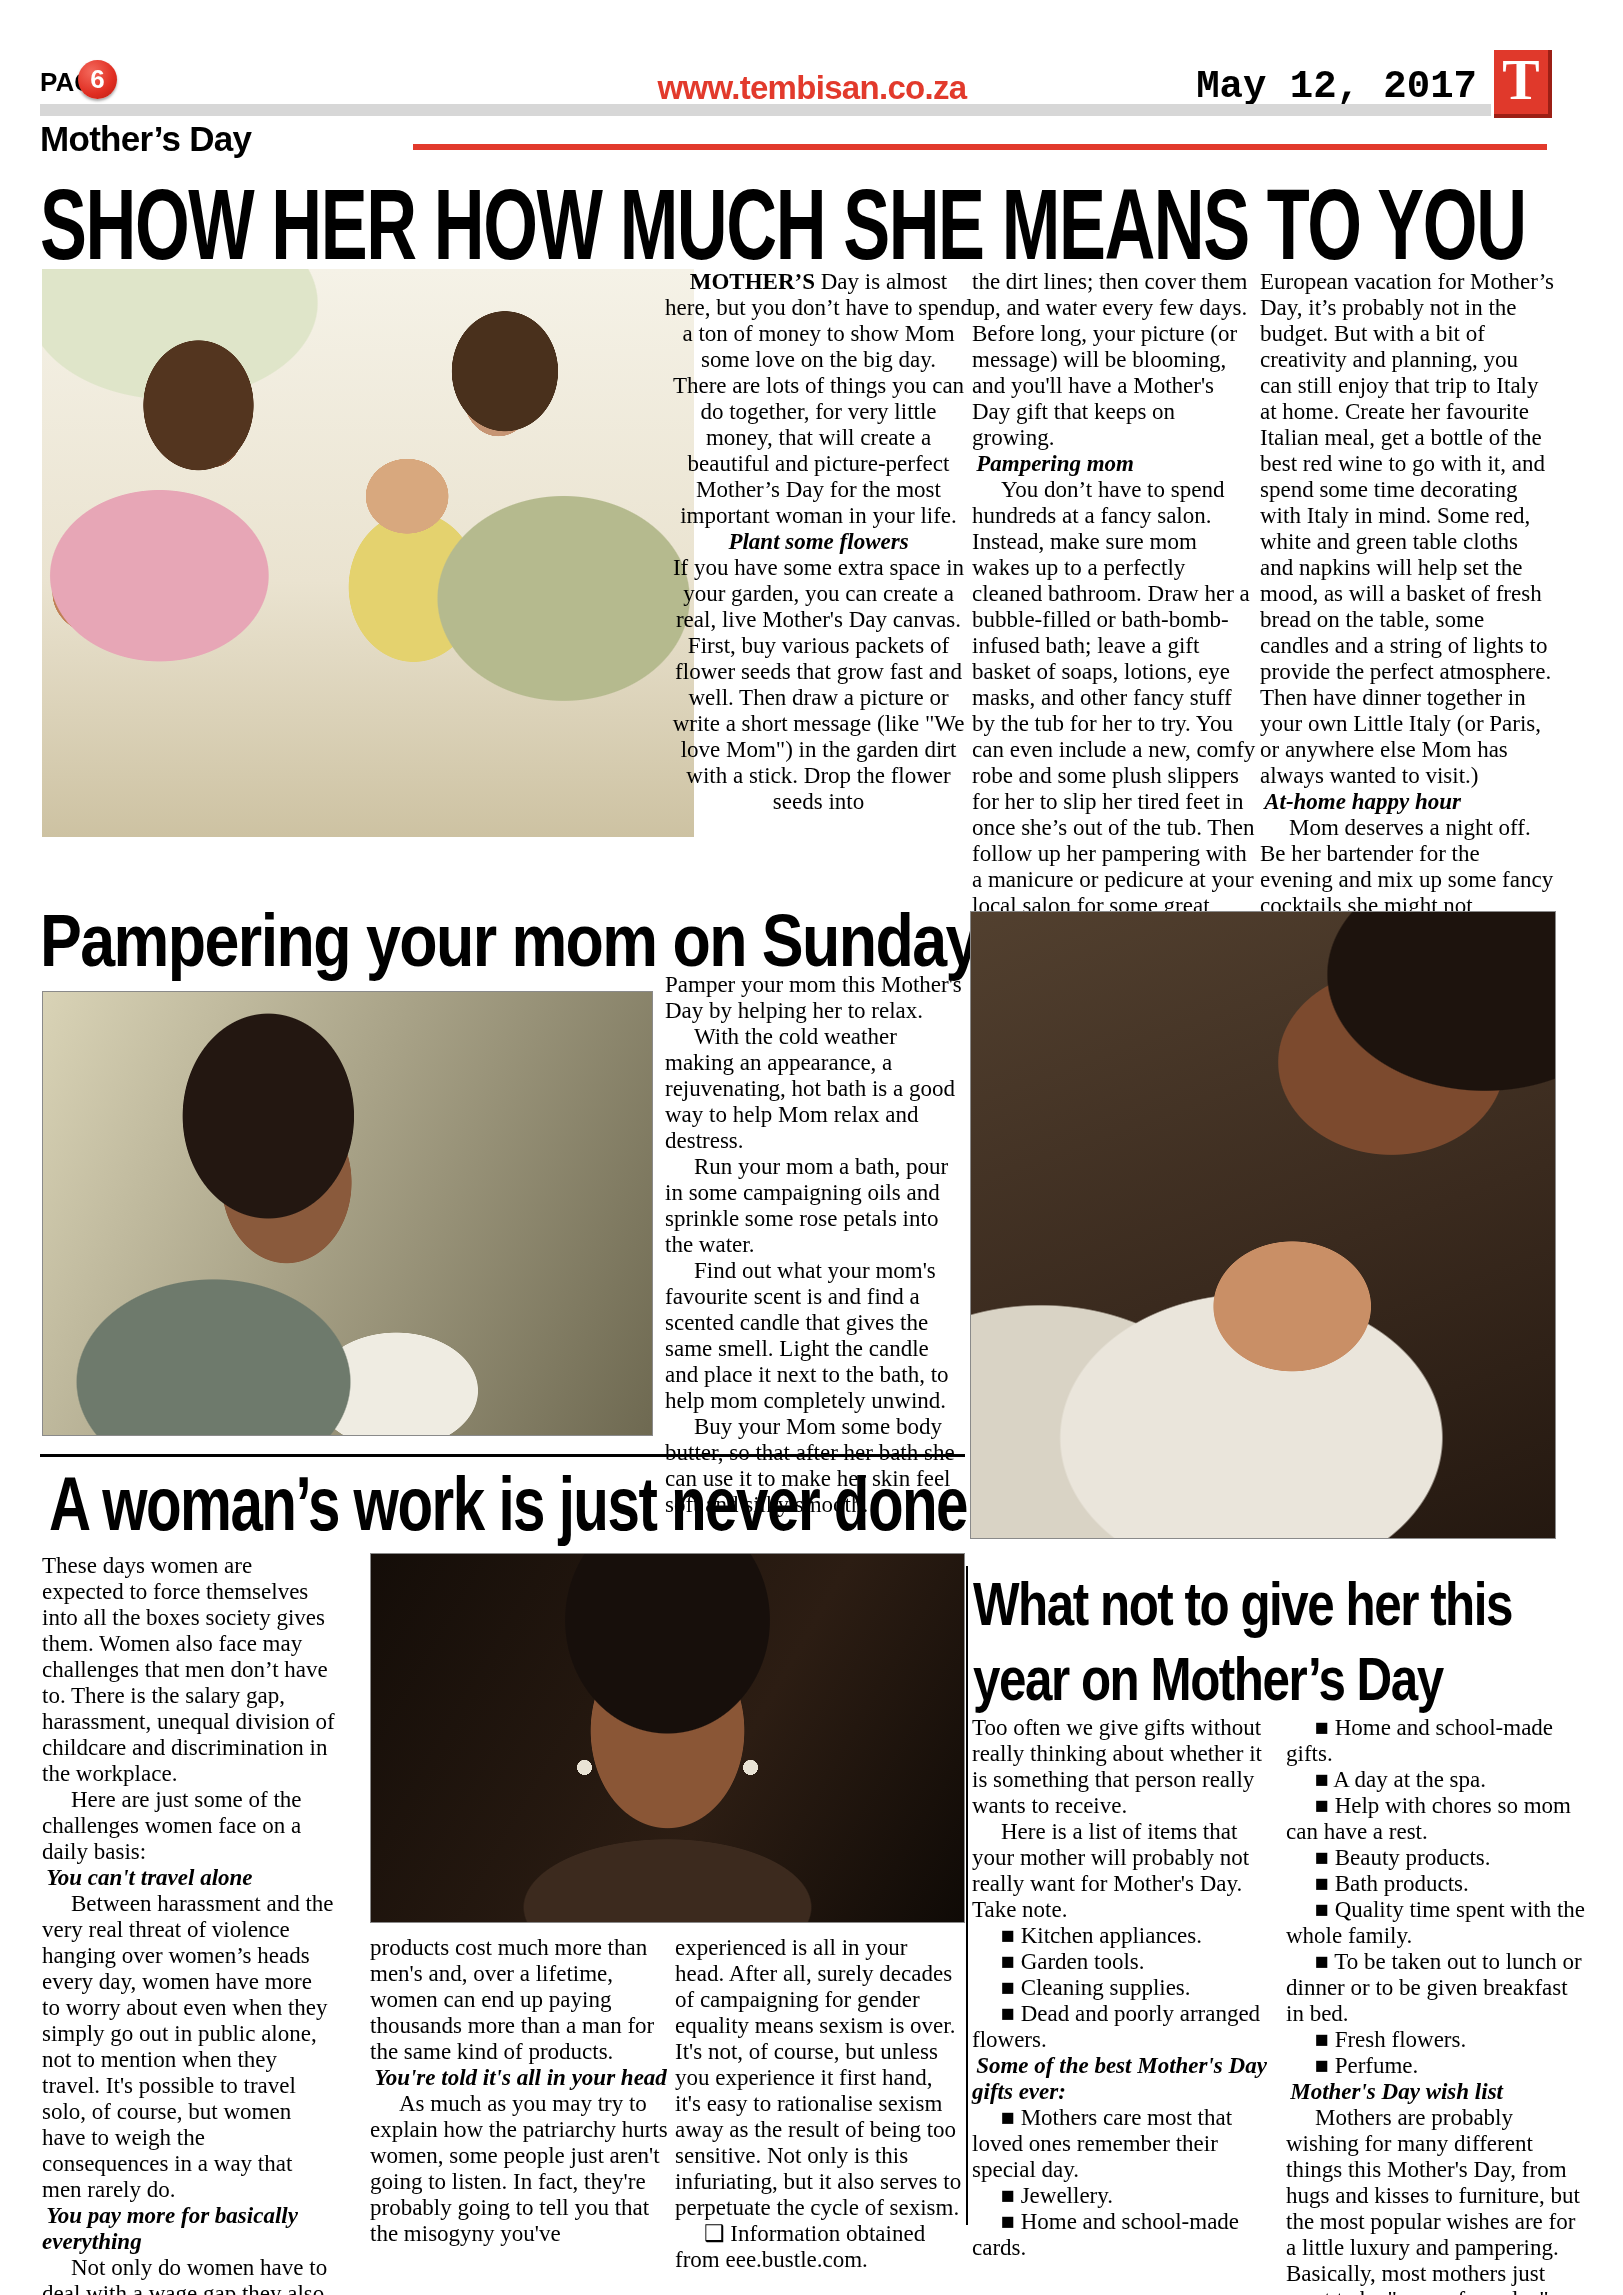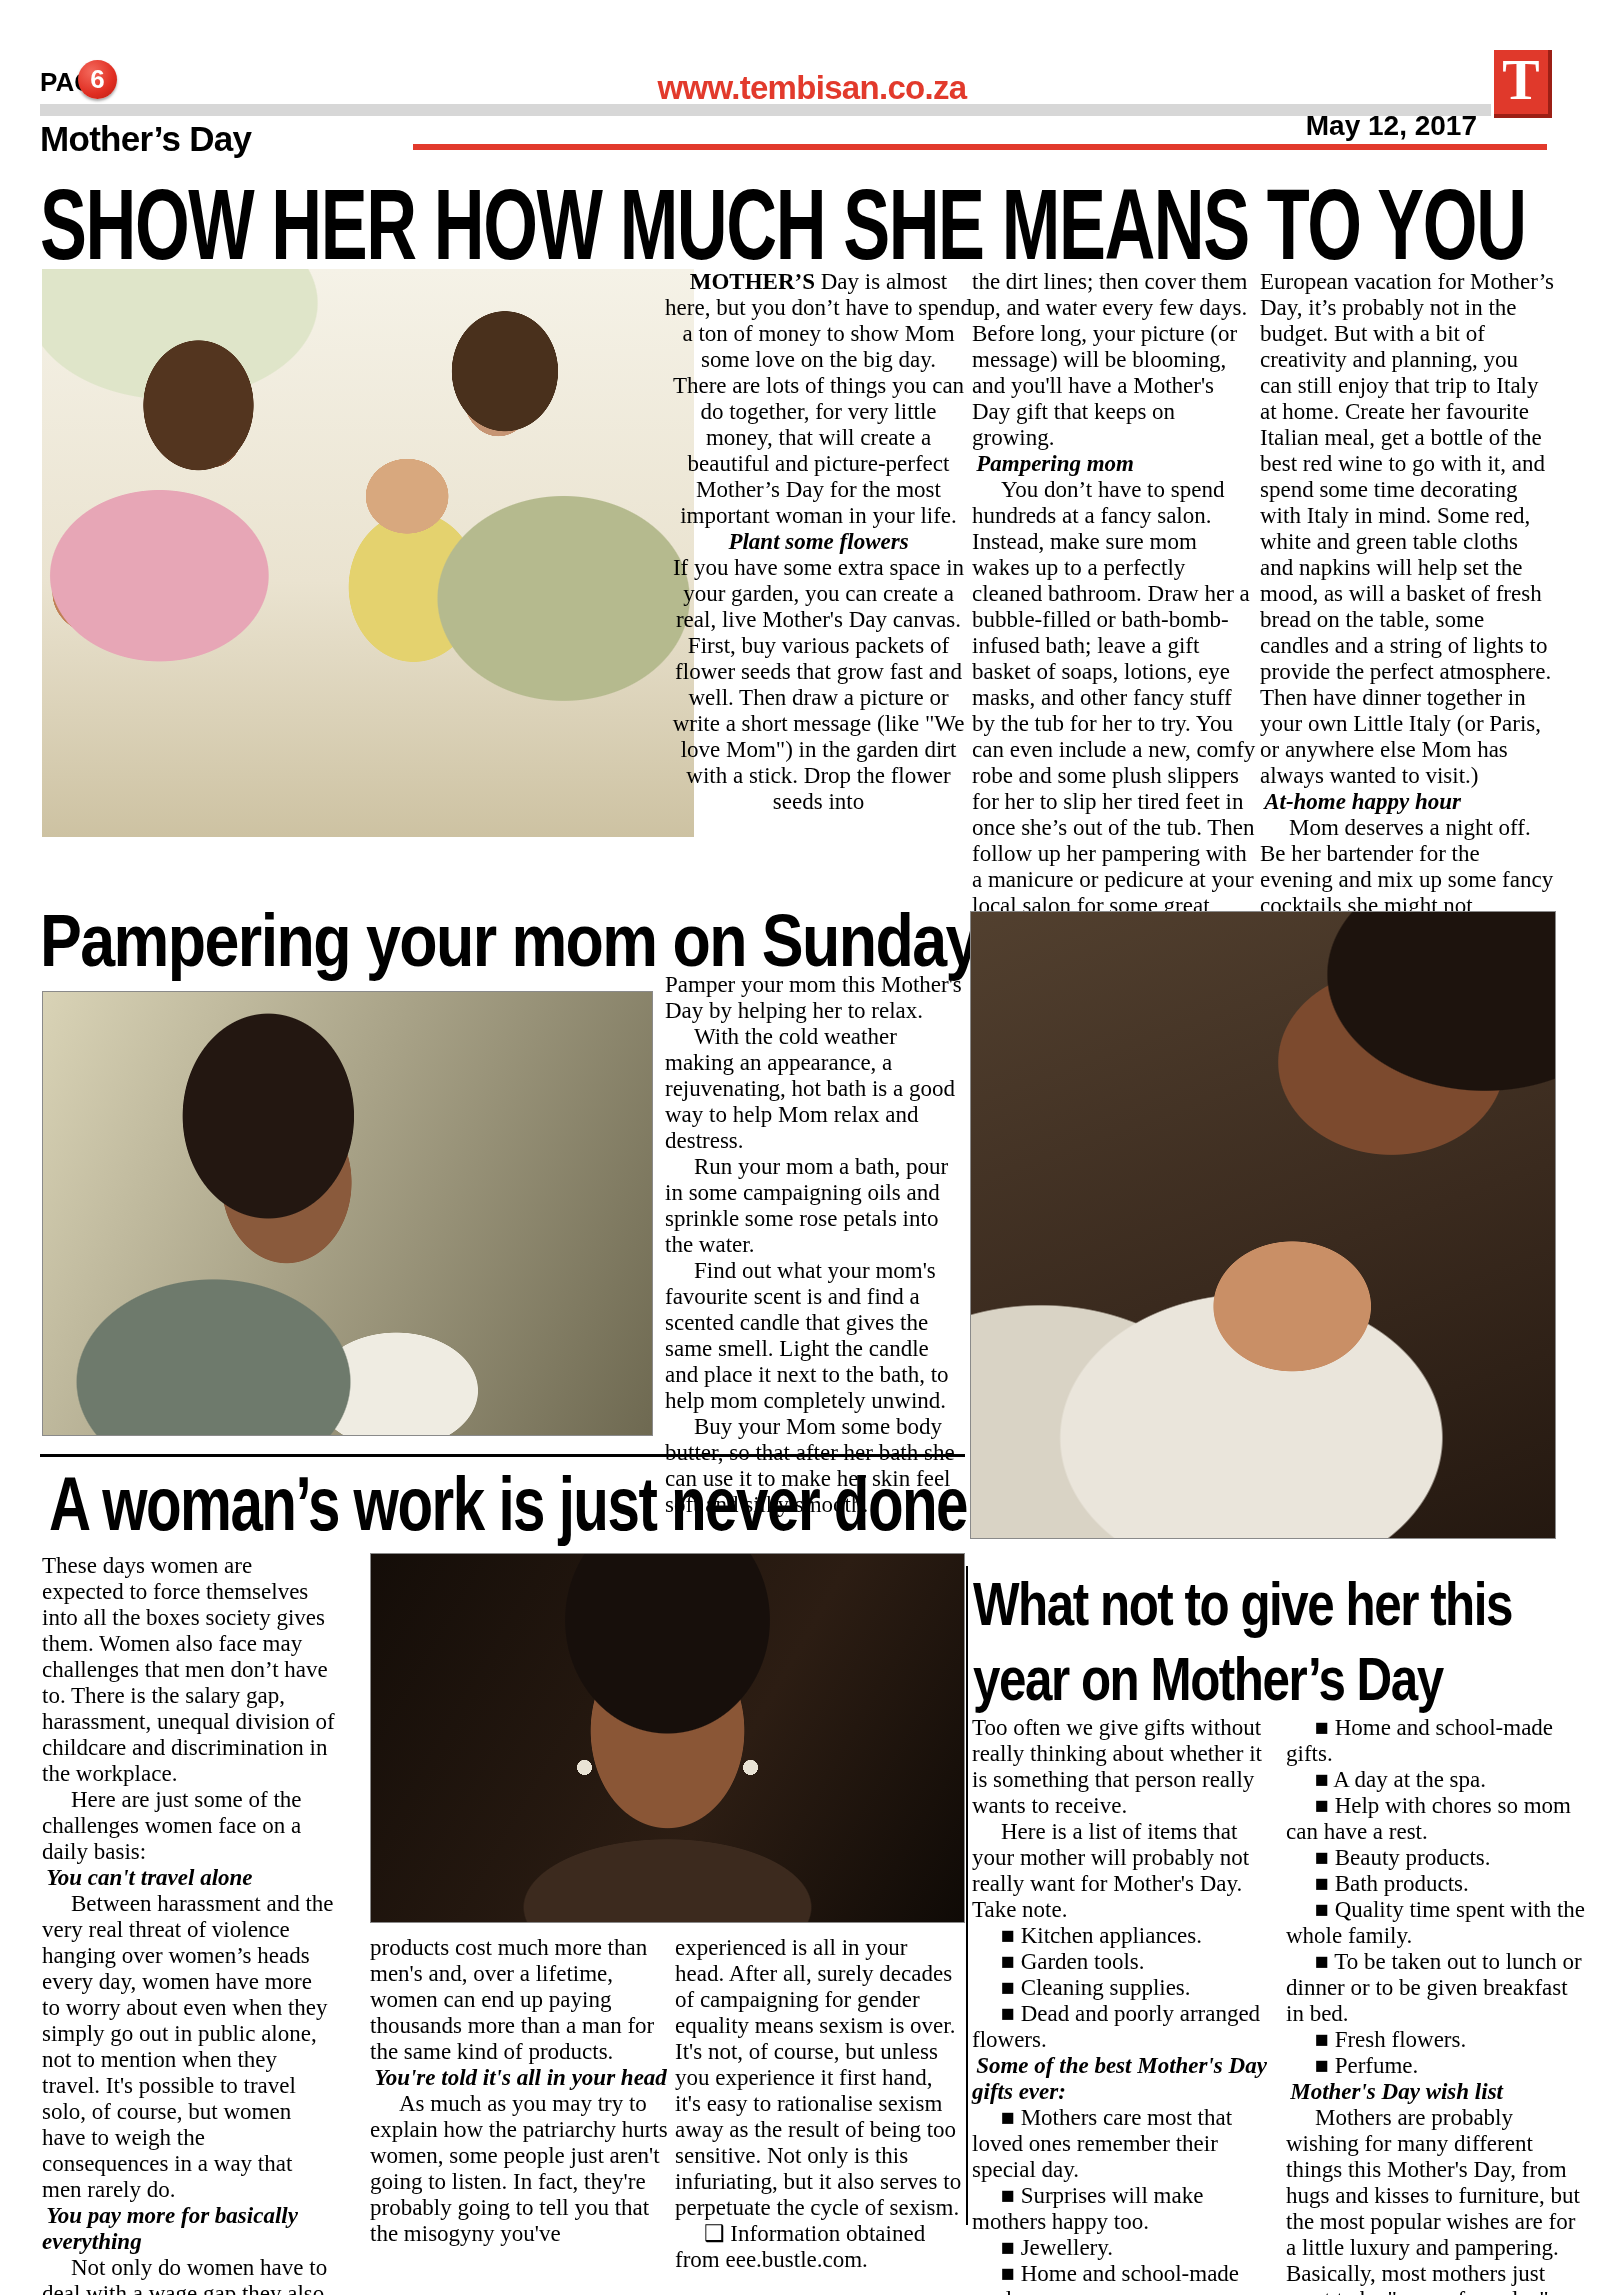--- a/index.html
+++ b/index.html
@@ -14,21 +14,21 @@
     width:39px;height:39px;border-radius:50%;
     background:radial-gradient(circle at 35% 30%, #f4695c, #e02e22 60%, #b81d12);
     color:#fff;text-align:center;line-height:39px;
     font-family:"Liberation Sans",sans-serif;font-weight:bold;font-size:26px;
     box-shadow:0 2.1px 2.8px rgba(0,0,0,.35);
   }
   .site-url{
     width:100%;text-align:center;font-family:"Liberation Sans",sans-serif;
     font-weight:bold;font-size:33px;color:#e23a2c;letter-spacing:-0.7px;
   }
-  .hdr-date{font-family:Liberation Sans, sans-serif;font-weight:bold;font-size:28px;margin-top:45px;}
+  .hdr-date{font-family:Liberation Mono, monospace;font-weight:bold;font-size:39px;}
   .grey-bar{background:#d7d7d7;}
   .t-logo{
     background:#e0392b;border-right:4.9px solid #9c1f15;border-bottom:4.9px solid #9c1f15;
     color:#fff;text-align:center;font-family:"Liberation Serif",serif;
     font-weight:bold;font-size:56px;line-height:61px;
   }
   .section-label{font-family:"Liberation Sans",sans-serif;font-weight:bold;font-size:35px;letter-spacing:-0.7px;}
   .red-rule{background:#e23a2c;}
   .black-rule{background:#000;}
   
@@ -176,21 +176,20 @@
 </div>
 <div class="abs col" style="left:972px;top:1715px;width:308px;">
     <p class="t-cont">Too often we give gifts without really thinking about whether it is something that person really wants to receive.</p>
     <p class="t-p">Here is a list of items that your mother will probably not really want for Mother's Day. Take note.</p>
     <p class="t-b">■ Kitchen appliances.</p>
     <p class="t-b">■ Garden tools.</p>
     <p class="t-b">■ Cleaning supplies.</p>
     <p class="t-b">■ Dead and poorly arranged flowers.</p>
     <p class="t-h">Some of the best Mother's Day gifts ever:</p>
     <p class="t-b">■ Mothers care most that loved ones remember their special day.</p>
-    <p class="t-b">■ Surprises will make mothers happy too.</p>
     <p class="t-b">■ Jewellery.</p>
     <p class="t-b">■ Home and school-made cards.</p>
   </div>
 <div class="abs col" style="left:1286px;top:1715px;width:304px;">
     <p class="t-b">■ Home and school-made gifts.</p>
     <p class="t-b">■ A day at the spa.</p>
     <p class="t-b">■ Help with chores so mom can have a rest.</p>
     <p class="t-b">■ Beauty products.</p>
     <p class="t-b">■ Bath products.</p>
     <p class="t-b">■ Quality time spent with the whole family.</p>

